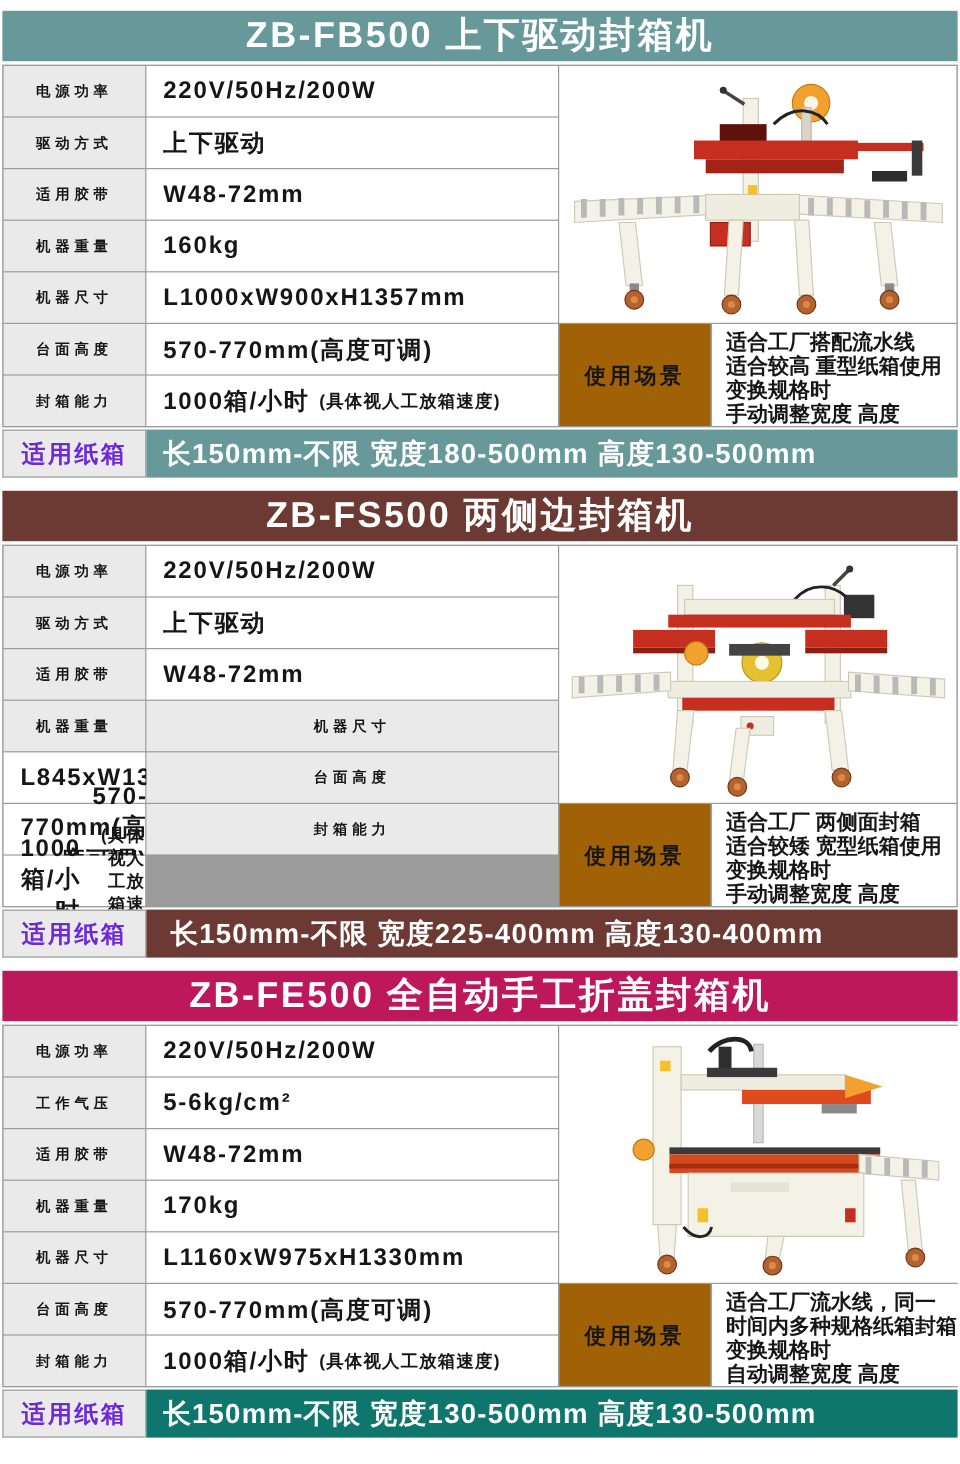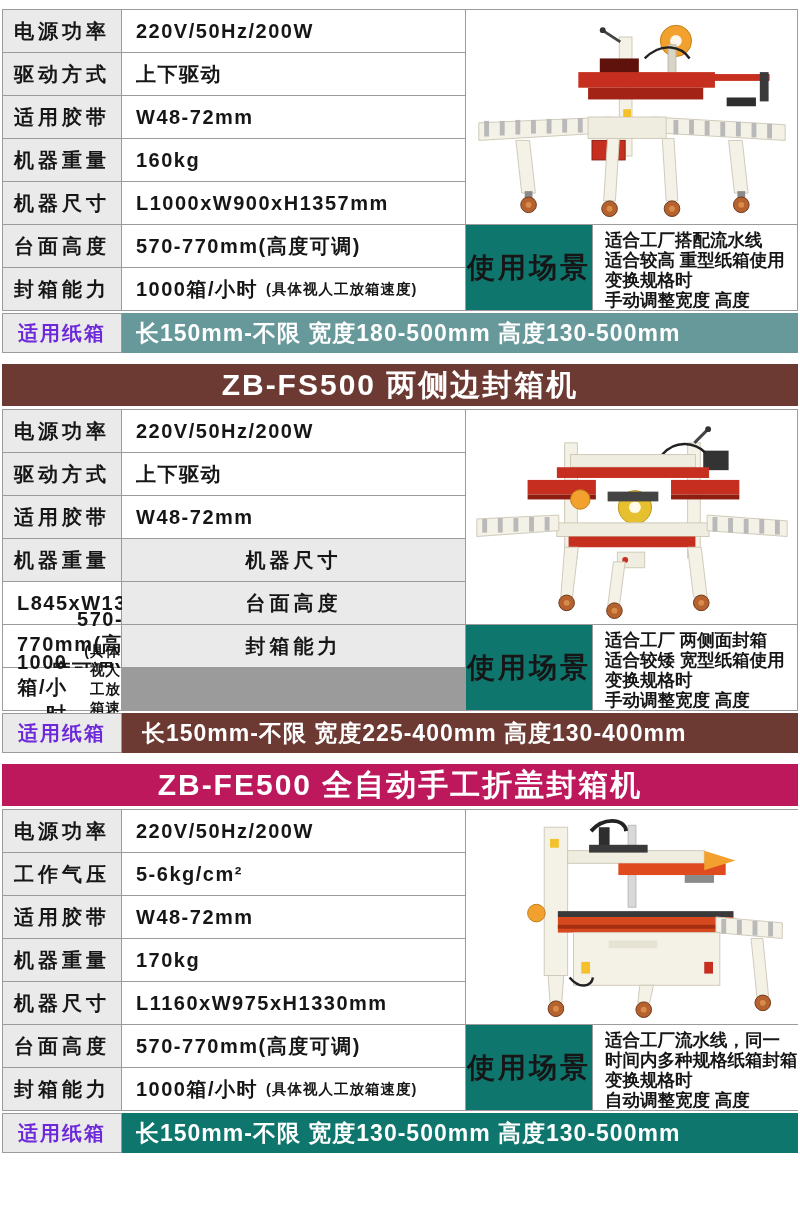--- a/index.html
+++ b/index.html
@@ -5,45 +5,46 @@
   html,body{margin:0;padding:0;background:#ffffff;}
   body{width:800px;height:1220px;overflow:hidden;
        font-family:"Liberation Sans","DejaVu Sans",sans-serif;color:#111;}
   .page{padding:9px 2px 0 2px;}
   .sec{margin-bottom:11px;}
   .sec-header{height:42px;line-height:42px;text-align:center;color:#fff;
       font-size:30px;font-weight:bold;letter-spacing:2px;margin-bottom:3px;}
   .spec-table{display:grid;grid-template-columns:118px 343px 1fr;
       grid-auto-rows:42px;gap:1px;background:#9b9b9b;border:1px solid #9b9b9b;}
   .cell{background:#fff;display:flex;align-items:center;}
-  .lab{background:#eaeaea;justify-content:center;font-size:20px;font-weight:bold;
+  .lab{background:#eaeaea;justify-content:center;font-size:12px;font-weight:bold;
       letter-spacing:4px;color:#161616;}
   .val{padding-left:14px;font-size:20px;font-weight:bold;letter-spacing:1.5px;color:#161616;text-align:right;}
   .val .note{font-size:14.5px;margin-left:8px;letter-spacing:1px;}
   .photo{grid-area:1/3/6/4;justify-content:center;align-items:center;}
   .usage{grid-area:6/3/8/4;padding:0;}
-  .usage-lab{width:126px;align-self:stretch;background:#0f766e;border-right:1px solid #9b9b9b;
-      display:flex;align-items:center;justify-content:center;font-size:28px;
+  .usage-lab{width:126px;align-self:stretch;background:#a16207;border-right:1px solid #9b9b9b;
+      display:flex;align-items:center;justify-content:center;font-size:18px;
       font-weight:bold;letter-spacing:3px;color:#161616;}
   .usage-text{flex:1;padding:5px 2px 0 12px;}
   .uline{font-size:17.5px;font-weight:bold;line-height:20px;color:#161616;white-space:nowrap;}
   .carton{display:flex;margin-top:2px;height:40px;}
   .carton-lab{width:118px;background:#eaeaea;border:1px solid #9b9b9b;display:flex;
       align-items:center;justify-content:center;font-size:20px;font-weight:bold;
       letter-spacing:2px;color:#6d28d9;}
   .carton-val{flex:1;display:flex;align-items:center;padding-left:14px;color:#fff;
       font-size:23px;font-weight:bold;letter-spacing:1px;white-space:nowrap;}
   svg{display:block;}
 </style>
 </head>
 <body>
 
 <div class="page">
 
   <section class="sec">
+    <div class="sec-header" style="background: rgb(103, 153, 154);">ZB-FB500 上下驱动封箱机</div>
     <div class="spec-table">
       <div class="cell photo">
         <svg width="322" height="206" viewBox="0 0 330 208">
           <circle cx="210" cy="26" r="16" fill="#f2a12e" stroke="#c07d15"></circle>
           <circle cx="210" cy="26" r="6" fill="#fdf6ea"></circle>
           <rect x="202" y="30" width="8" height="32" fill="#d8d4c6" stroke="#bdb8a6"></rect>
           <rect x="152" y="22" width="13" height="122" fill="#f4f1e7" stroke="#cfcab8"></rect>
           <path d="M136 16 L153 27" stroke="#444" stroke-width="3" fill="none"></path>
           <circle cx="135" cy="15" r="3" fill="#333"></circle>
           <path d="M178 44 C196 26 216 32 224 44" stroke="#222" stroke-width="2.5" fill="none"></path>

